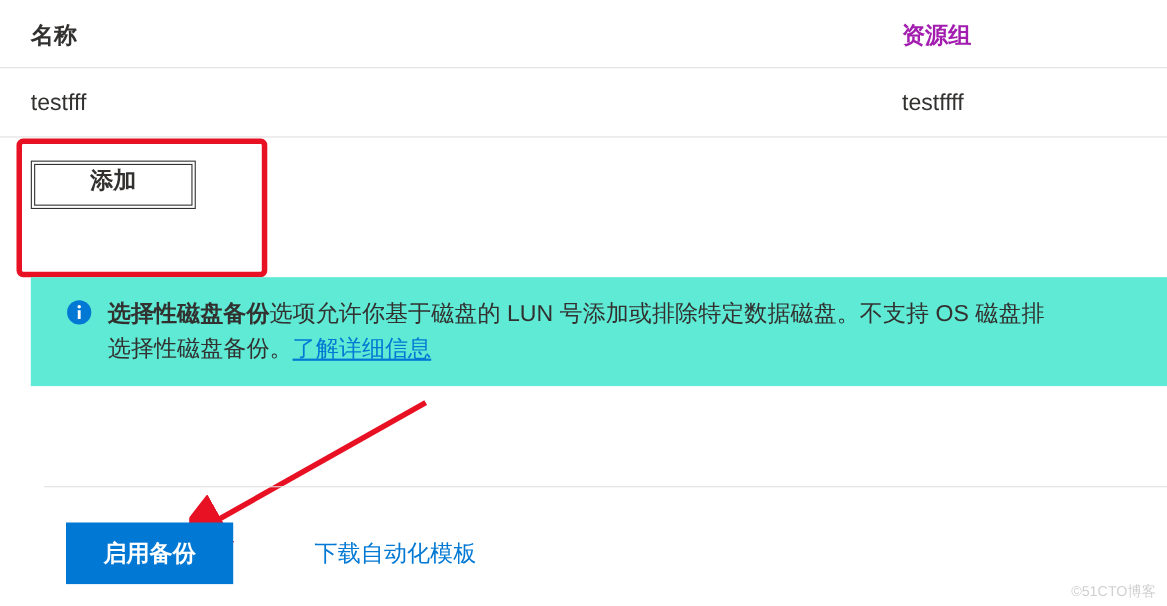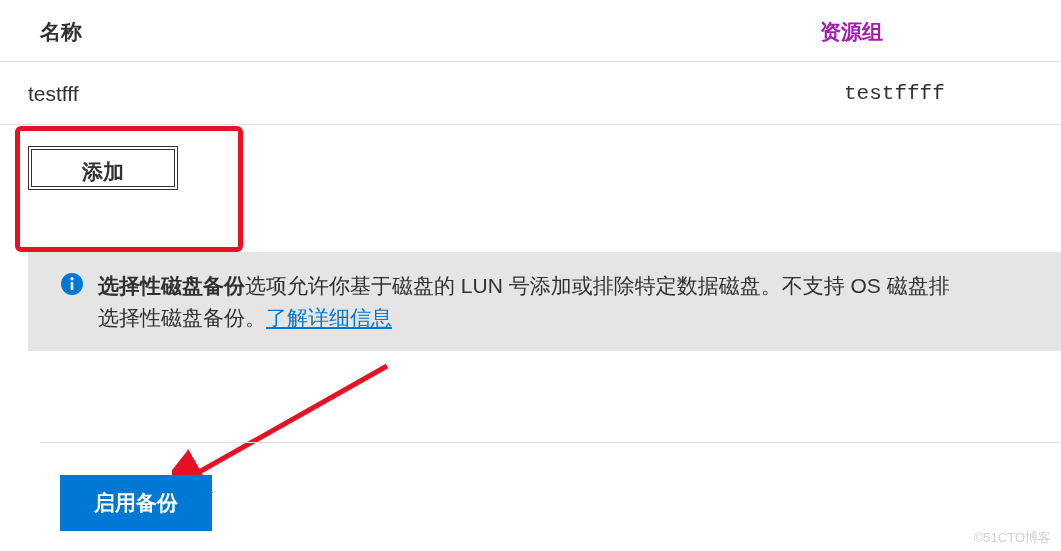--- a/index.html
+++ b/index.html
@@ -17,47 +17,45 @@
     }
     .table-wrapper {
       width: 100%;
     }
     .table-header {
       display: flex;
       padding: 18px 0 15px 0;
       border-bottom: 1px solid #e0e0e0;
     }
     .col-name {
-      padding-left: 40px;
+      padding-left: 28px;
       width: 820px;
       font-weight: 700;
       font-size: 21px;
       color: #323130;
     }
     .col-group {
       font-weight: 700;
       font-size: 21px;
       color: #a21caf;
     }
     .table-row {
       display: flex;
       padding: 20px 0 18px 0;
       border-bottom: 1px solid #e0e0e0;
-      gap: 24px;
     }
     .cell-name {
       padding-left: 28px;
       width: 820px;
       font-size: 21px;
       color: #323130;
     }
     .cell-group {
       font-size: 21px;
       color: #323130;
-      font-family: Liberation Mono, monospace;
     }
     .add-highlight {
       position: absolute;
       left: 15px;
       top: 126px;
       width: 228px;
       height: 126px;
       border: 5px solid #e81123;
       border-radius: 6px;
       pointer-events: none;
@@ -70,29 +68,29 @@
     .add-button {
       width: 150px;
       height: 44px;
       background: #ffffff;
       border: 4px double #323130;
       font-size: 21px;
       font-weight: 700;
       color: #323130;
       cursor: pointer;
       display: flex;
-      align-items: flex-end;
+      align-items: flex-start;
       justify-content: center;
     }
     .info-banner {
       position: absolute;
       left: 28px;
       top: 252px;
       right: 0;
-      background: #e5e5e5;
+      background: #5eead4;
       padding: 18px 0 18px 32px;
       display: flex;
       align-items: flex-start;
     }
     .info-icon {
       width: 24px;
       height: 24px;
       flex-shrink: 0;
       margin-right: 14px;
       margin-top: 2px;
@@ -198,15 +196,16 @@
       <polygon points="0 0, 12 5, 0 10" fill="#e81123"></polygon>
     </marker>
   </defs>
   <line x1="215" y1="8" x2="20" y2="118" stroke="#e81123" stroke-width="5" marker-end="url(#arrowhead)"></line>
 </svg>
 
 <div class="footer">
   <button class="enable-backup-btn">
     <span>启用备份</span>
   </button>
+  <a class="download-link">下载自动化模板</a>
 </div>
 
 <div class="watermark">©51CTO博客</div>
 
 </body></html>

